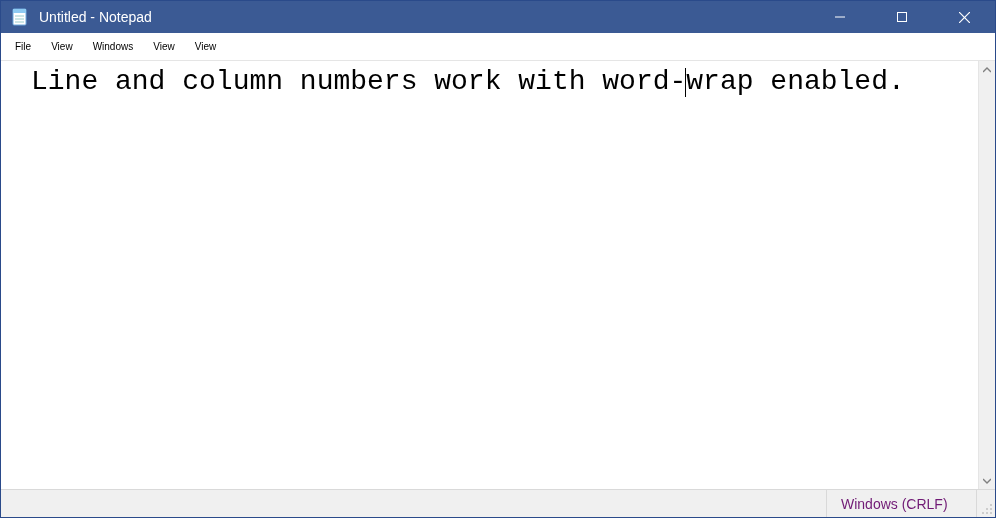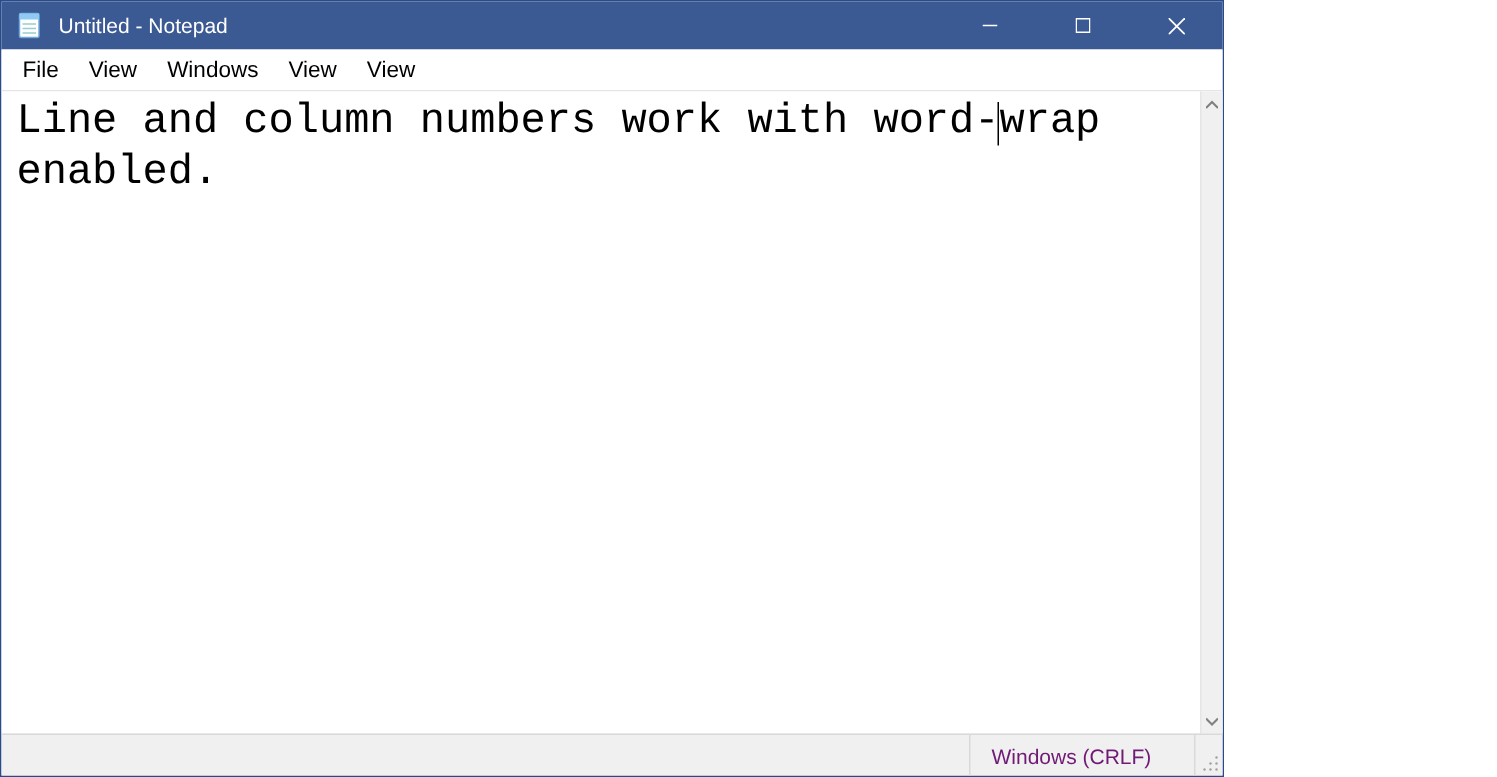--- a/index.html
+++ b/index.html
@@ -4,21 +4,21 @@
 <style>
   * { box-sizing: border-box; }
   html, body {
     margin: 0; padding: 0;
     width: 998px; height: 518px;
     font-family: "Segoe UI", Tahoma, sans-serif;
     background: #fff;
     overflow: hidden;
   }
   .window {
-    width: 816px; height: 518px;
+    width: 996px; height: 518px;
     display: flex; flex-direction: column;
     border: 1px solid #2a4a8a;
   }
   .titlebar {
     height: 32px;
     background: #3b5a94;
     display: flex;
     align-items: center;
     color: #fff;
     font-size: 14px;
@@ -35,21 +35,21 @@
   .win-btn {
     width: 62px; height: 100%;
     display: flex; align-items: center; justify-content: center;
     color: #fff;
   }
   .menubar {
     height: 28px;
     background: #fff;
     display: flex;
     align-items: center;
-    font-size: 15px;
+    font-size: 10px;
     color: #000;
     border-bottom: 1px solid #e5e5e5;
     padding-left: 4px;
     user-select: none;
   }
   .menu-item {
     padding: 2px 10px;
     cursor: default;
   }
   .client {
@@ -62,20 +62,21 @@
     flex: 1 1 auto;
     padding: 4px 6px 2px 10px;
     font-family: Consolas, "Courier New", monospace;
     font-size: 28px;
     line-height: 1.22;
     color: #000;
     white-space: pre-wrap;
     word-break: normal;
     overflow: hidden;
     position: relative;
+    margin-left: 20px;
   }
   .caret {
     display:inline-block;
     width:1px; height:1.05em;
     background:#000;
     vertical-align: text-top;
     position: relative;
     top: 2px;
     margin-left:-1px;
   }

